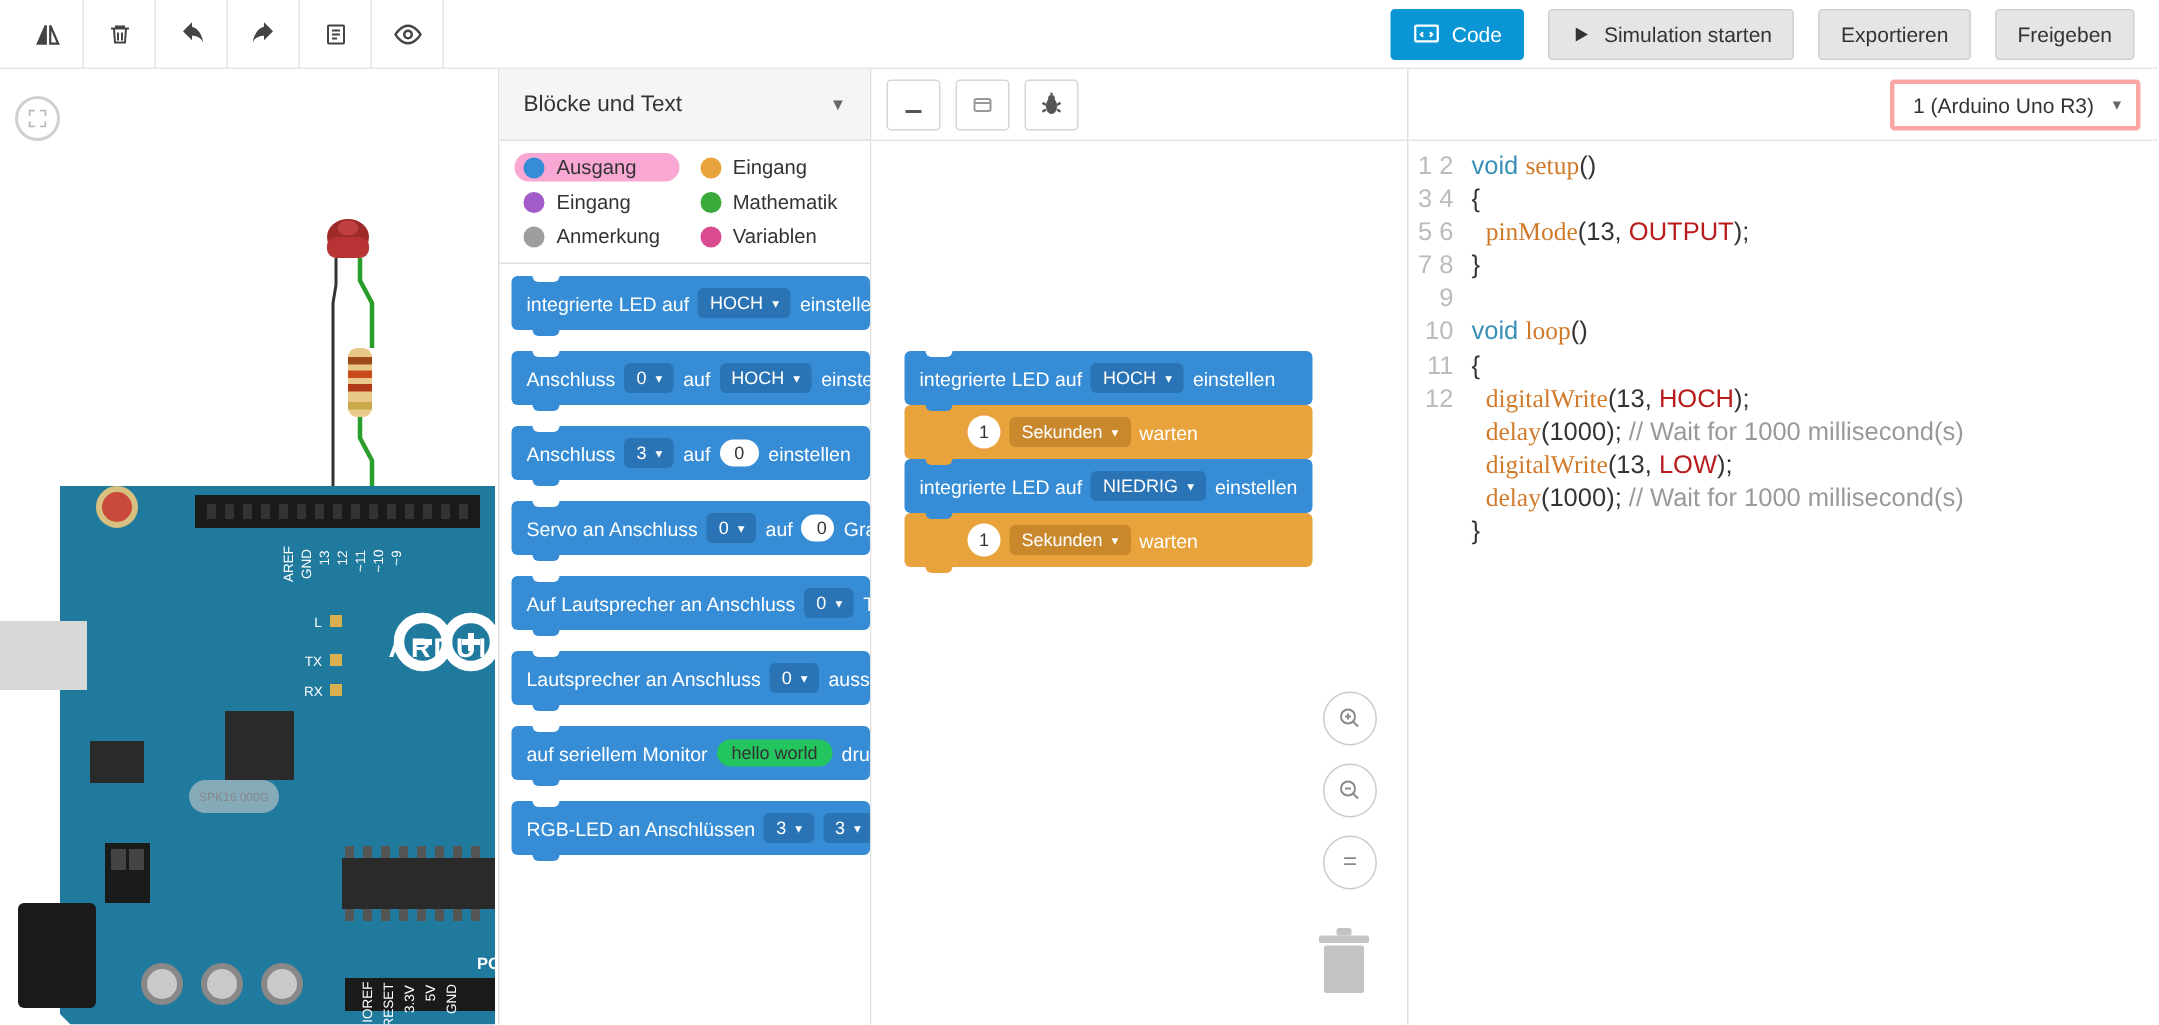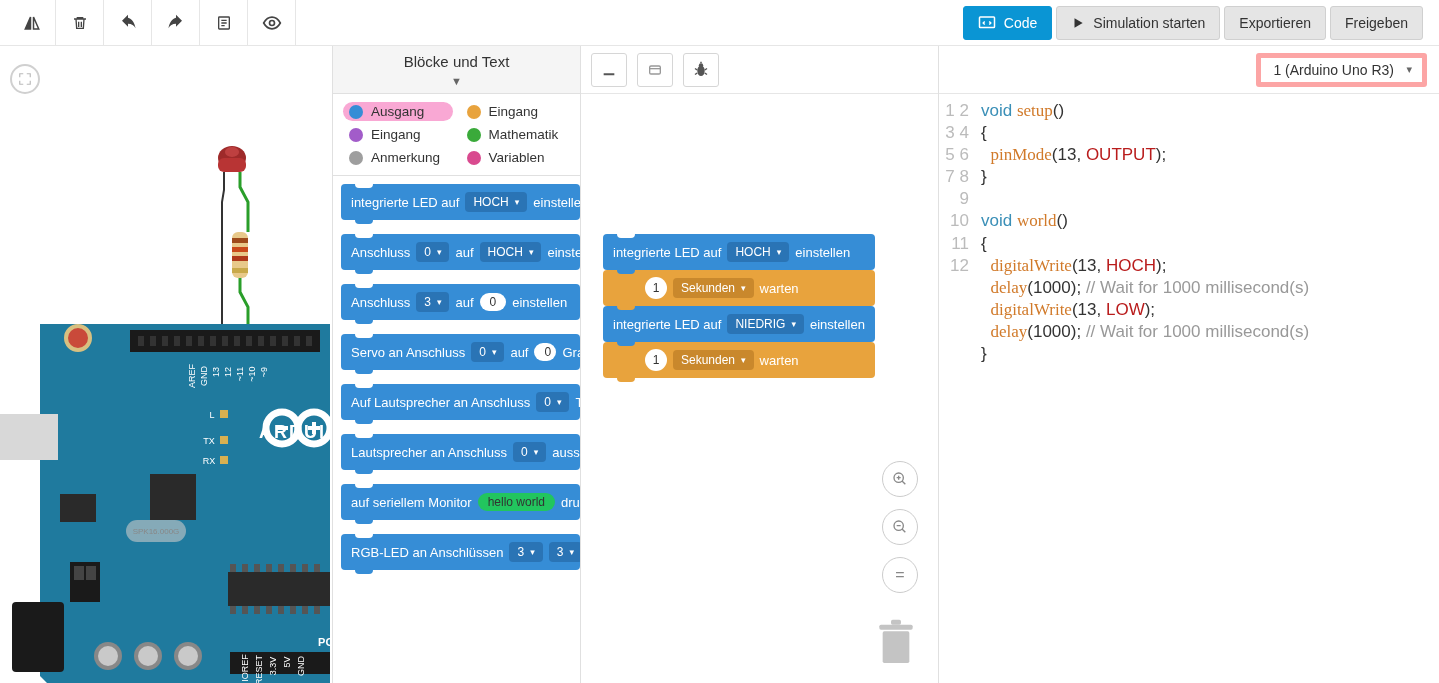--- a/index.html
+++ b/index.html
@@ -1,31 +1,31 @@
 <!DOCTYPE html>
 <html><head>
 <meta charset="utf-8">
 <style>
 * { box-sizing: border-box; margin: 0; padding: 0; font-family: -apple-system, BlinkMacSystemFont, "Segoe UI", Helvetica, Arial, sans-serif; }
 html, body { width: 1439px; height: 683px; overflow: hidden; background: #fff; }
 .topbar { height: 46px; border-bottom: 1px solid #e6e6e6; display: flex; align-items: center; padding: 0 8px; }
 .tb-left { display: flex; align-items: center; gap: 0; }
 .tb-btn { width: 48px; height: 46px; display: flex; align-items: center; justify-content: center; color: #444; cursor: pointer; border-right: 1px solid #e6e6e6; }
 .tb-btn:first-child { border-left: none; }
-.tb-right { margin-left: auto; display: flex; align-items: center; gap: 4px; padding-right: 8px;}
+.tb-right { margin-left: auto; display: flex; align-items: center; gap: 16px; padding-right: 8px;}
 .btn { height: 34px; display: inline-flex; align-items: center; padding: 0 14px; border: 1px solid #d0d0d0; border-radius: 3px; background: #e5e5e5; font-size: 14px; color: #333; cursor: pointer; gap: 8px; }
 .btn.primary { background: #0a95d4; color: #fff; border-color: #0a95d4; }
 .btn svg, .tb-btn svg { display: block; }
 .main { display: flex; height: calc(100% - 46px); }
 .canvas-pane { width: 332px; position: relative; background: #fff; overflow: hidden; }
 .fit-icon { position: absolute; top: 18px; left: 10px; width: 30px; height: 30px; border: 2px solid #d0d0d0; border-radius: 50%; display:flex; align-items:center; justify-content:center; color:#bbb; cursor:pointer;}
 .arduino-wrap { position: absolute; top: 86px; left: 0; width: 330px; height: 560px; }
 .palette { width: 249px; background: #fff; border-left: 1px solid #e0e0e0; border-right: 1px solid #e0e0e0; display: flex; flex-direction: column; }
 .palette-header { height: 48px; border-bottom: 1px solid #e0e0e0; display: flex; align-items: center; padding: 0 16px; background: #f5f5f5; position: relative; }
-.palette-select { width: 100%; height: 34px; background: #f5f5f5; border: none; font-size: 15px; color: #333; display:flex; align-items:center; justify-content:space-between; cursor:pointer;flex-direction:column;}
+.palette-select { width: 100%; height: 34px; background: #f5f5f5; border: none; font-size: 15px; color: #333; display:flex; align-items:center; justify-content:space-between; cursor:pointer;}
 .categories { padding: 8px 10px; display: grid; grid-template-columns: 1fr 1fr; gap: 4px 8px; font-size: 13.5px; color: #333; border-bottom: 1px solid #e0e0e0;}
 .cat { display: flex; align-items: center; gap: 8px; padding: 2px 6px; border-radius: 10px; cursor:pointer;}
 .cat.selected { background: #f9a8d4; }
 .dot { width: 14px; height: 14px; border-radius: 50%; flex-shrink: 0; }
 .block-list { flex: 1; overflow: hidden; padding: 8px 0 8px 8px; display: flex; flex-direction: column; gap: 14px; }
 .block { background: #368dd6; color: #fff; border-radius: 4px; padding: 8px 10px; font-size: 13px; display: flex; align-items: center; gap: 6px; white-space: nowrap; height: 36px; position:relative; cursor:grab;}
 .block::before { content: ""; position: absolute; top: -4px; left: 14px; width: 18px; height: 8px; background: #fff; border-radius: 0 0 4px 4px; }
 .block::after { content: ""; position: absolute; bottom: -4px; left: 14px; width: 18px; height: 8px; background: #368dd6; border-radius: 0 0 4px 4px; }
 .pill-dd { background: #2a74b5; border-radius: 4px; padding: 3px 8px; font-size: 12px; display:inline-flex; align-items:center; gap:4px; cursor:pointer;}
 .pill-dd::after { content: "▾"; font-size: 9px; margin-left:2px;}
@@ -47,21 +47,21 @@
 .stack .sblock.blue + .sblock::before { background: #368dd6;}
 .stack .sblock.orange + .sblock::before { background: #e8a33d;}
 .dd-or { background: #c9882c; border-radius: 4px; padding: 3px 8px; font-size: 12px; display:inline-flex; align-items:center; gap:4px; cursor:pointer;}
 .dd-or::after{ content:"▾"; font-size:9px; margin-left:2px;}
 .circle-num { background: #fff; color: #333; border-radius: 50%; width: 22px; height: 22px; display: inline-flex; align-items: center; justify-content: center; font-size: 12px; cursor:text;}
 .ws-ctrls { position: absolute; right: 20px; bottom: 90px; display: flex; flex-direction: column; gap: 12px; }
 .ws-circle { width: 36px; height: 36px; border: 1px solid #ccc; border-radius: 50%; display: flex; align-items: center; justify-content: center; color: #888; background: #fff; cursor: pointer; font-size:16px;}
 .trash { position: absolute; right: 22px; bottom: 12px; color: #bdbdbd; }
 .code-pane { width: 500px; display: flex; flex-direction: column; background: #fff; }
 .code-header { height: 48px; border-bottom: 1px solid #e6e6e6; display: flex; align-items: center; justify-content: flex-end; padding: 0 12px; }
-.board-select { height: 34px; border: 5px solid #fca5a5; border-radius: 3px; padding: 0 28px 0 12px; font-size: 14px; color: #333; background: #fff; display:flex; align-items:center; gap:10px; cursor:pointer; position:relative;}
+.board-select { height: 34px; border: 3px solid #fca5a5; border-radius: 3px; padding: 0 28px 0 12px; font-size: 14px; color: #333; background: #fff; display:flex; align-items:center; gap:10px; cursor:pointer; position:relative;}
 .board-select::after { content:"▾"; position:absolute; right:10px; color:#666; font-size:11px;}
 .code-body { flex: 1; display: flex; font-family: "Consolas", "Monaco", monospace; font-size: 17px; line-height: 1.3; }
 .gutter { width: 38px; text-align: right; color: #bbb; padding: 6px 8px 0 0; user-select: none; }
 .code-lines { padding: 6px 0 0 4px; white-space: pre; color: #333; }
 .kw { color: #3a8fb7; }
 .fn { color: #d17a2a; font-family: Liberation Serif, serif; }
 .cm { color: #999; }
 .const { color: #b91c1c; }
 </style>
 </head>
@@ -417,21 +417,21 @@
 9
 10
 11
 12
 </div>
       <div class="code-lines" id="codelines"><span class="kw">void</span> <span class="fn">setup</span>()
 {
   <span class="fn">pinMode</span>(13, <span class="const">OUTPUT</span>);
 }
 
-<span class="kw">void</span> <span class="fn">world</span>()
+<span class="kw">void</span> <span class="fn">loop</span>()
 {
   <span class="fn">digitalWrite</span>(13, <span class="const">HOCH</span>);
   <span class="fn">delay</span>(1000); <span class="cm">// Wait for 1000 millisecond(s)</span>
   <span class="fn">digitalWrite</span>(13, <span class="const">LOW</span>);
   <span class="fn">delay</span>(1000); <span class="cm">// Wait for 1000 millisecond(s)</span>
 }
 </div>
     </div>
   </div>
 </div>

